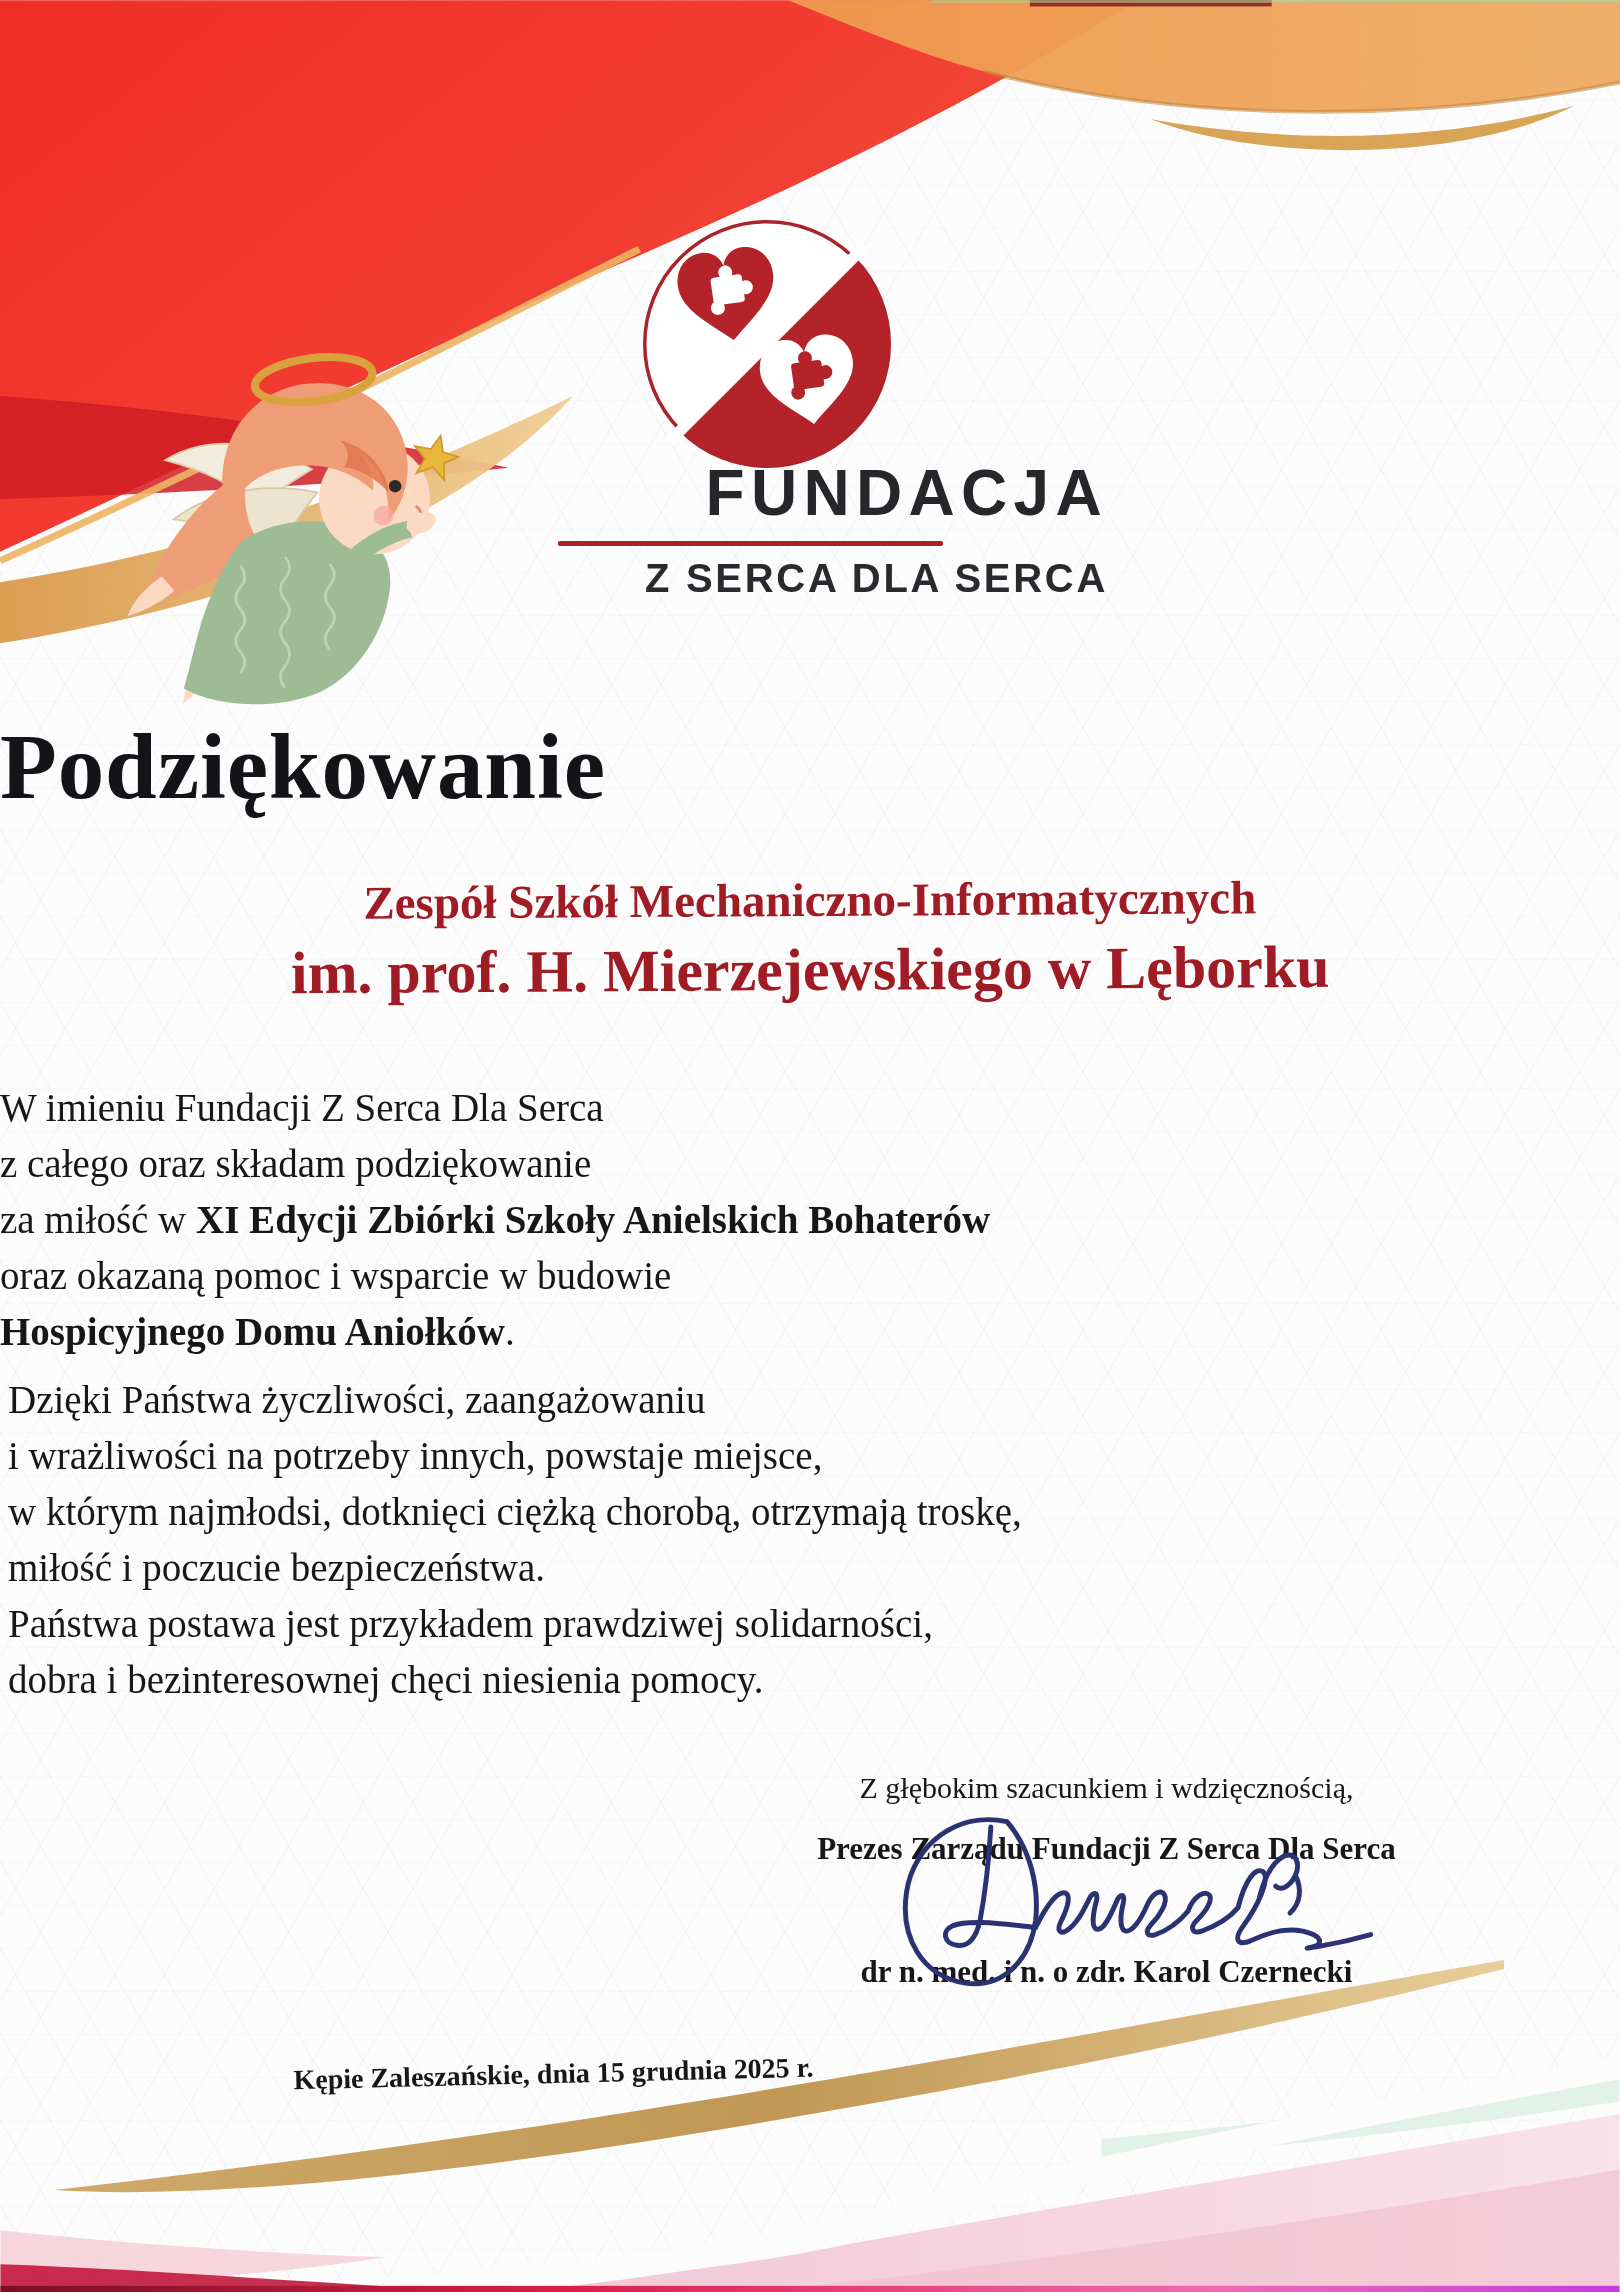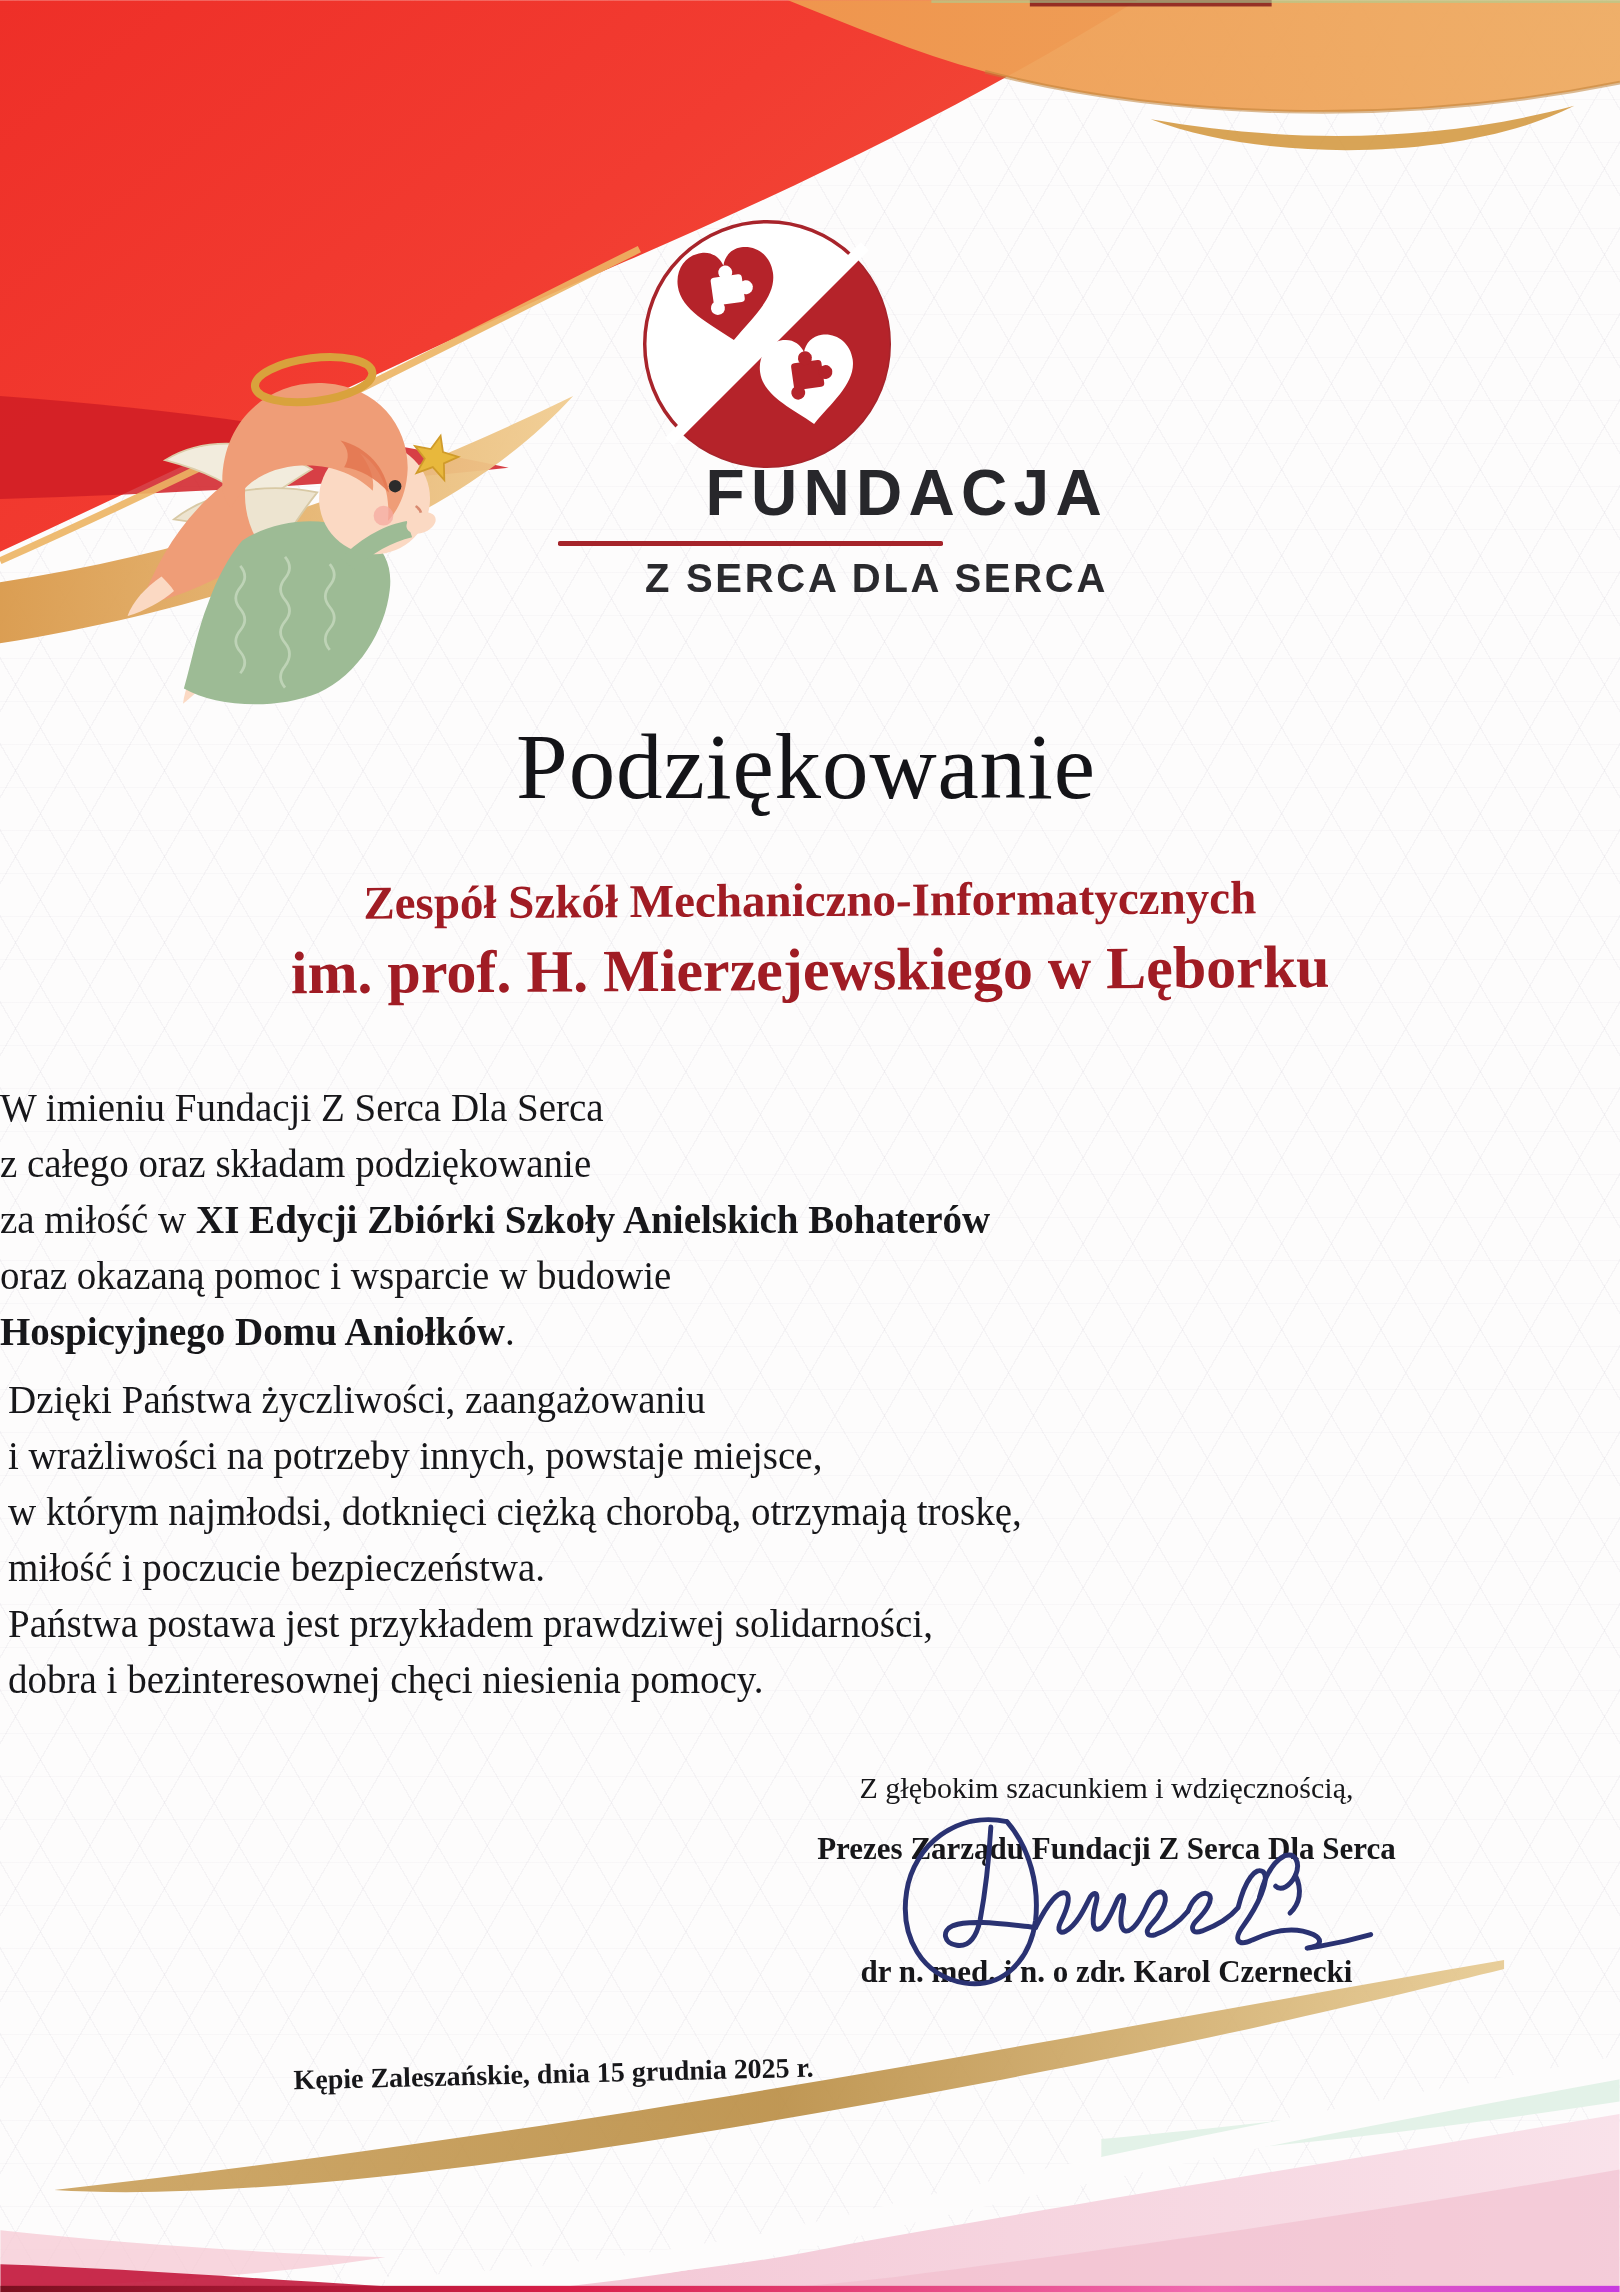--- a/index.html
+++ b/index.html
@@ -29,22 +29,22 @@
     font-family:"Liberation Sans","DejaVu Sans",sans-serif;
     font-size:64px;font-weight:700;letter-spacing:6.3px;color:#27272b;line-height:68px;
   }
   .org-divider{width:385px;height:4.5px;background:#a5242a;margin:14.3px auto 10.7px auto;border-radius:1.8px;}
   .org-tagline{
     font-family:"Liberation Sans","DejaVu Sans",sans-serif;
     font-size:40px;font-weight:700;letter-spacing:2.7px;color:#2a2a2e;line-height:45px;
   }
 
   
-  #title{left:0;top:713px;width:1612px;text-align:center;
-    font-size:93px;font-weight:400;color:#141418;letter-spacing:0.9px;}
+  #title{left:0;top:713px;width:1612px;
+    font-size:93px;font-weight:700;color:#141418;letter-spacing:0.9px;}
   #recipient{left:0;top:867px;width:1620px;text-align:center;transform:rotate(-0.35deg);}
   .recipient-1{font-size:47px;font-weight:700;color:#a01c24;line-height:66px;}
   .recipient-2{font-size:60px;font-weight:700;color:#a01c24;line-height:75px;}
 
   
   .para{left:0;width:1620px;text-align:left;color:#17171a;}
   #para1{top:1080px;font-size:39px;line-height:56px;}
   #para2{top:1372px;font-size:39px;line-height:56px;padding-left:8px;}
   .b{font-weight:700;}
 

